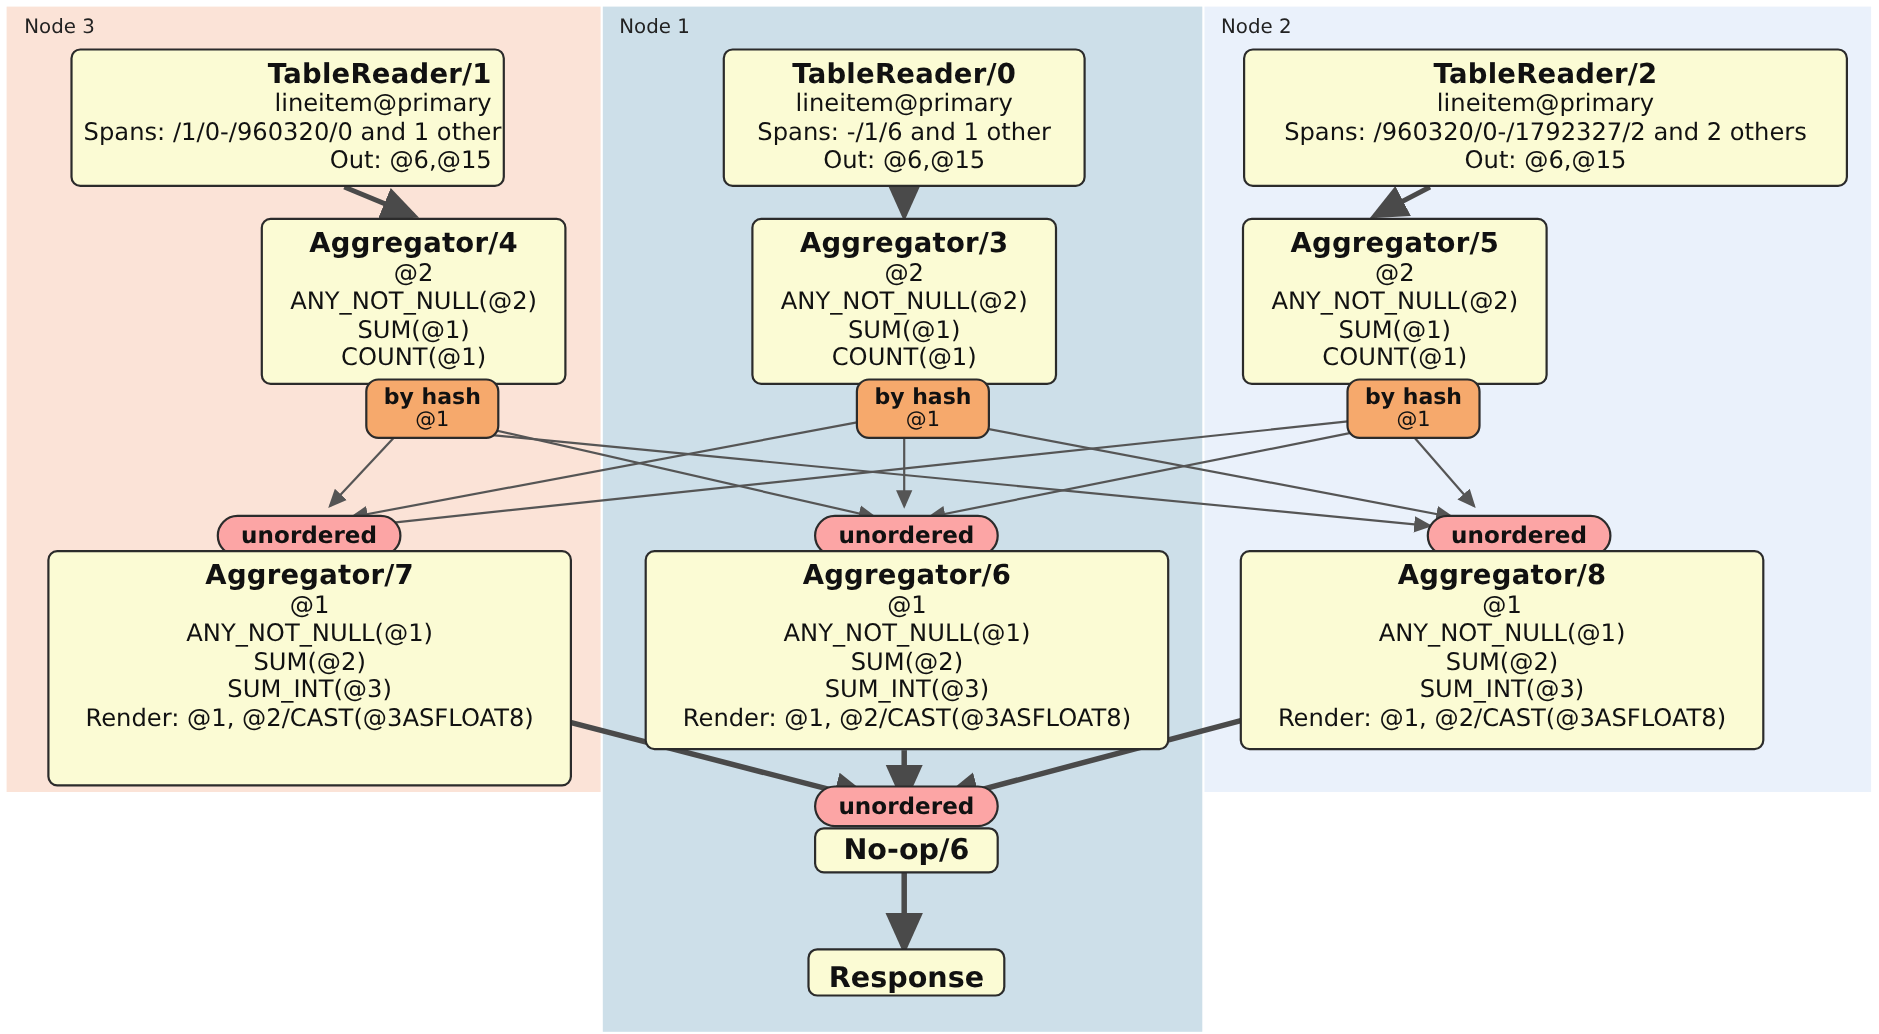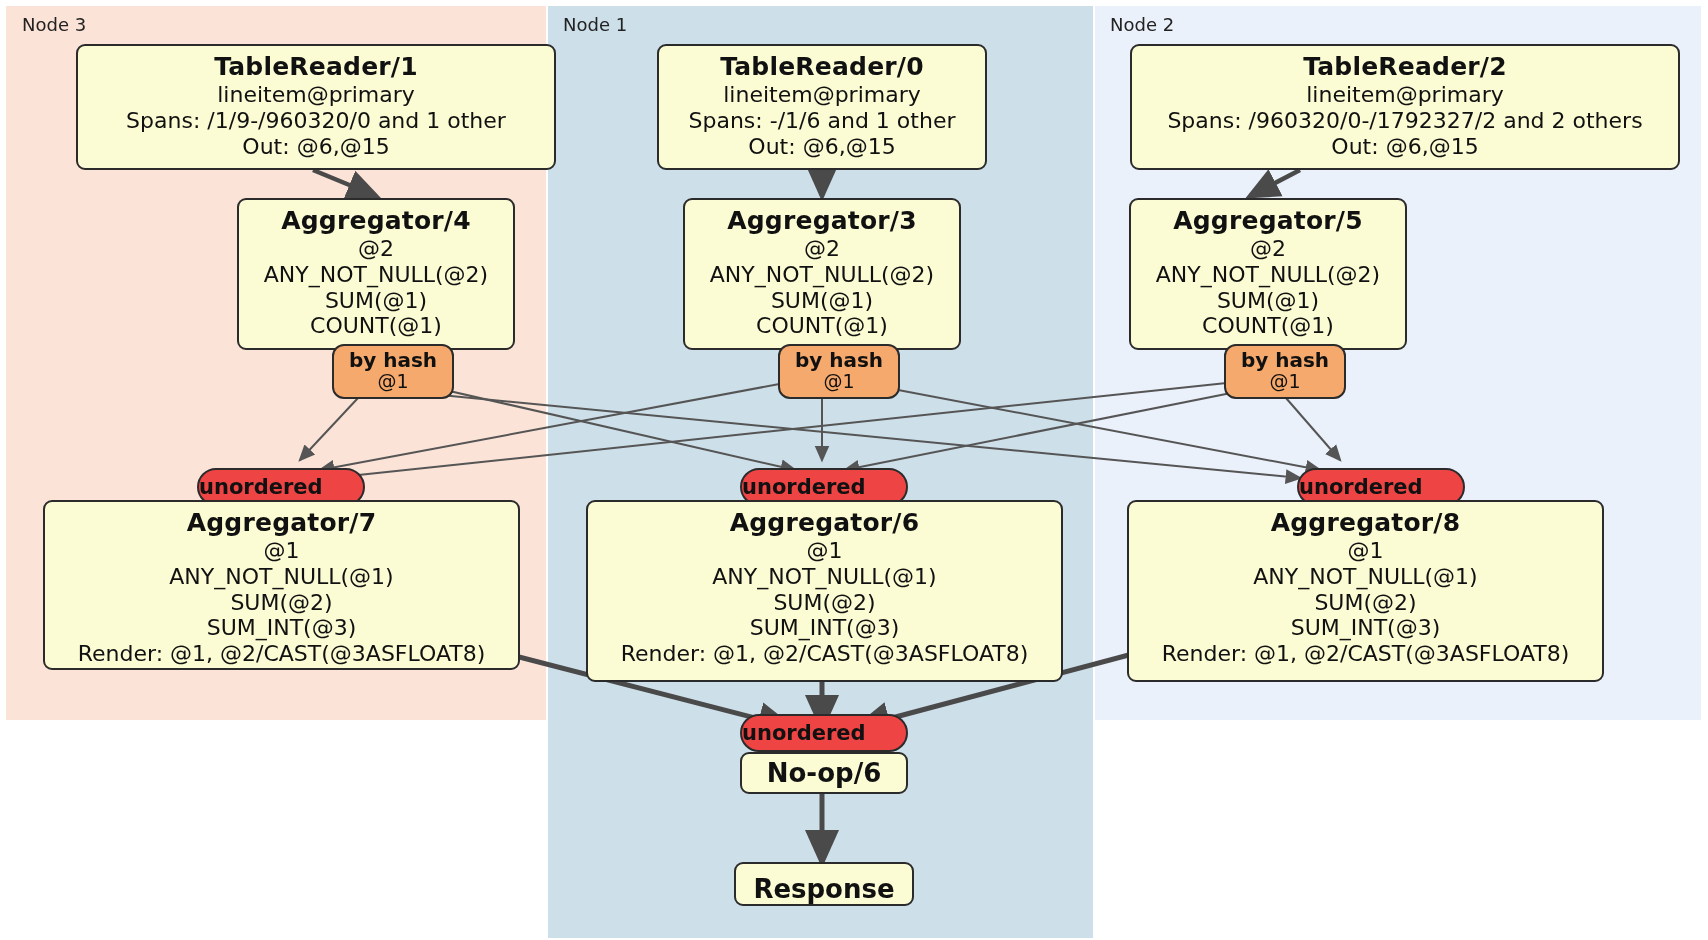--- a/index.html
+++ b/index.html
@@ -33,23 +33,23 @@
     position:absolute;box-sizing:border-box;border:2px solid #2b2b2b;
     text-align:center;color:#111;
   }
   .badge-hash{
     background:#f6a96c;border-radius:12px;
     font-size:20px;line-height:1.12;padding:3px 10px 4px 10px;margin-left:16px;
   }
   .badge-hash .b1{font-weight:bold;display:block;}
   .badge-hash .b2{display:block;font-size:19px;}
   .badge-unordered{
-    background:#ef4444;border-radius:999px;
+    background:#fca5a5;border-radius:999px;
     font-weight:bold;font-size:21px;line-height:1;
-    display:flex;align-items:center;justify-content:flex-start;
+    display:flex;align-items:center;justify-content:center;
   }
   .small-proc{
     font-weight:bold;font-size:26px;display:flex;align-items:center;justify-content:center;
     padding:0;
   }
 </style>
 </head>
 <body>
 
 <div id="stage">
@@ -91,24 +91,24 @@
     <path d="M 1236 392 L 845 470" stroke="#555" stroke-width="2" fill="none" marker-end="url(#ah)"></path>
     <path d="M 1286 398 L 1340 460" stroke="#555" stroke-width="2" fill="none" marker-end="url(#ah)"></path>
 
     <path d="M 500 652 L 790 727" stroke="#4a4a4a" stroke-width="5" fill="none" marker-end="url(#ahT)"></path>
     <path d="M 822 682 L 822 727" stroke="#4a4a4a" stroke-width="5" fill="none" marker-end="url(#ahT)"></path>
     <path d="M 1140 652 L 858 727" stroke="#4a4a4a" stroke-width="5" fill="none" marker-end="url(#ahT)"></path>
 
     <path d="M 822 790 L 822 862" stroke="#4a4a4a" stroke-width="5" fill="none" marker-end="url(#ahT)"></path>
   </svg>
 
-  <div class="proc" style="left:76px;top:44px;width:480px;height:126px;">
+  <div class="proc" style="left:64px;top:44px;width:395px;height:126px;text-align:right;">
     <span class="ttl">TableReader/1</span>
     <span class="ln">lineitem@primary</span>
-    <span class="ln">Spans: /1/9-/960320/0 and 1 other</span>
+    <span class="ln">Spans: /1/0-/960320/0 and 1 other</span>
     <span class="ln">Out: @6,@15</span>
   </div>
 
   <div class="proc" style="left:657px;top:44px;width:330px;height:126px;">
     <span class="ttl">TableReader/0</span>
     <span class="ln">lineitem@primary</span>
     <span class="ln">Spans: -/1/6 and 1 other</span>
     <span class="ln">Out: @6,@15</span>
   </div>
 
@@ -159,21 +159,21 @@
   <div class="badge badge-unordered" style="left:197px;top:468px;width:168px;height:38px;">
     <span>unordered</span>
   </div>
   <div class="badge badge-unordered" style="left:740px;top:468px;width:168px;height:38px;">
     <span>unordered</span>
   </div>
   <div class="badge badge-unordered" style="left:1297px;top:468px;width:168px;height:38px;">
     <span>unordered</span>
   </div>
 
-  <div class="proc" style="left:43px;top:500px;width:477px;height:170px;">
+  <div class="proc" style="left:43px;top:500px;width:477px;height:215px;">
     <span class="ttl">Aggregator/7</span>
     <span class="ln">@1</span>
     <span class="ln">ANY_NOT_NULL(@1)</span>
     <span class="ln">SUM(@2)</span>
     <span class="ln">SUM_INT(@3)</span>
     <span class="ln">Render: @1, @2/CAST(@3ASFLOAT8)</span>
   </div>
 
   <div class="proc" style="left:586px;top:500px;width:477px;height:182px;">
     <span class="ttl">Aggregator/6</span>

